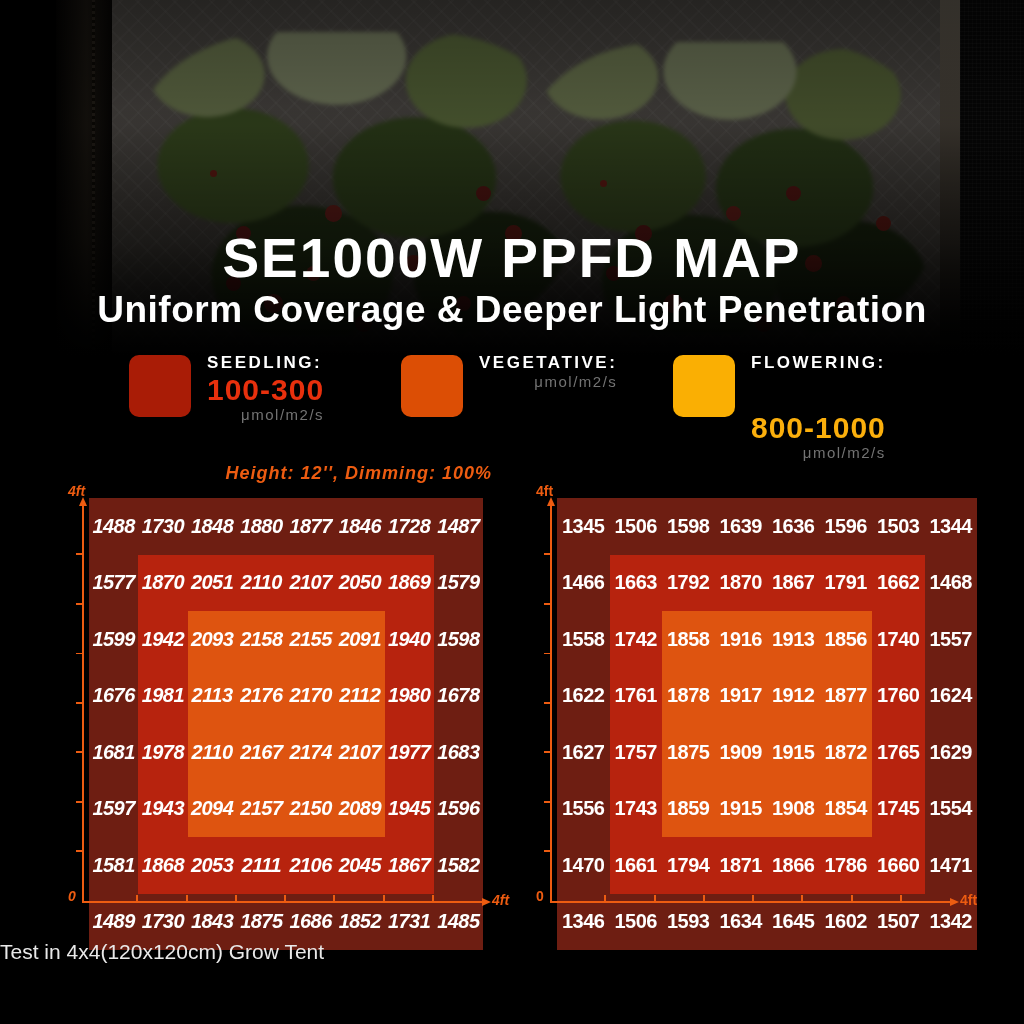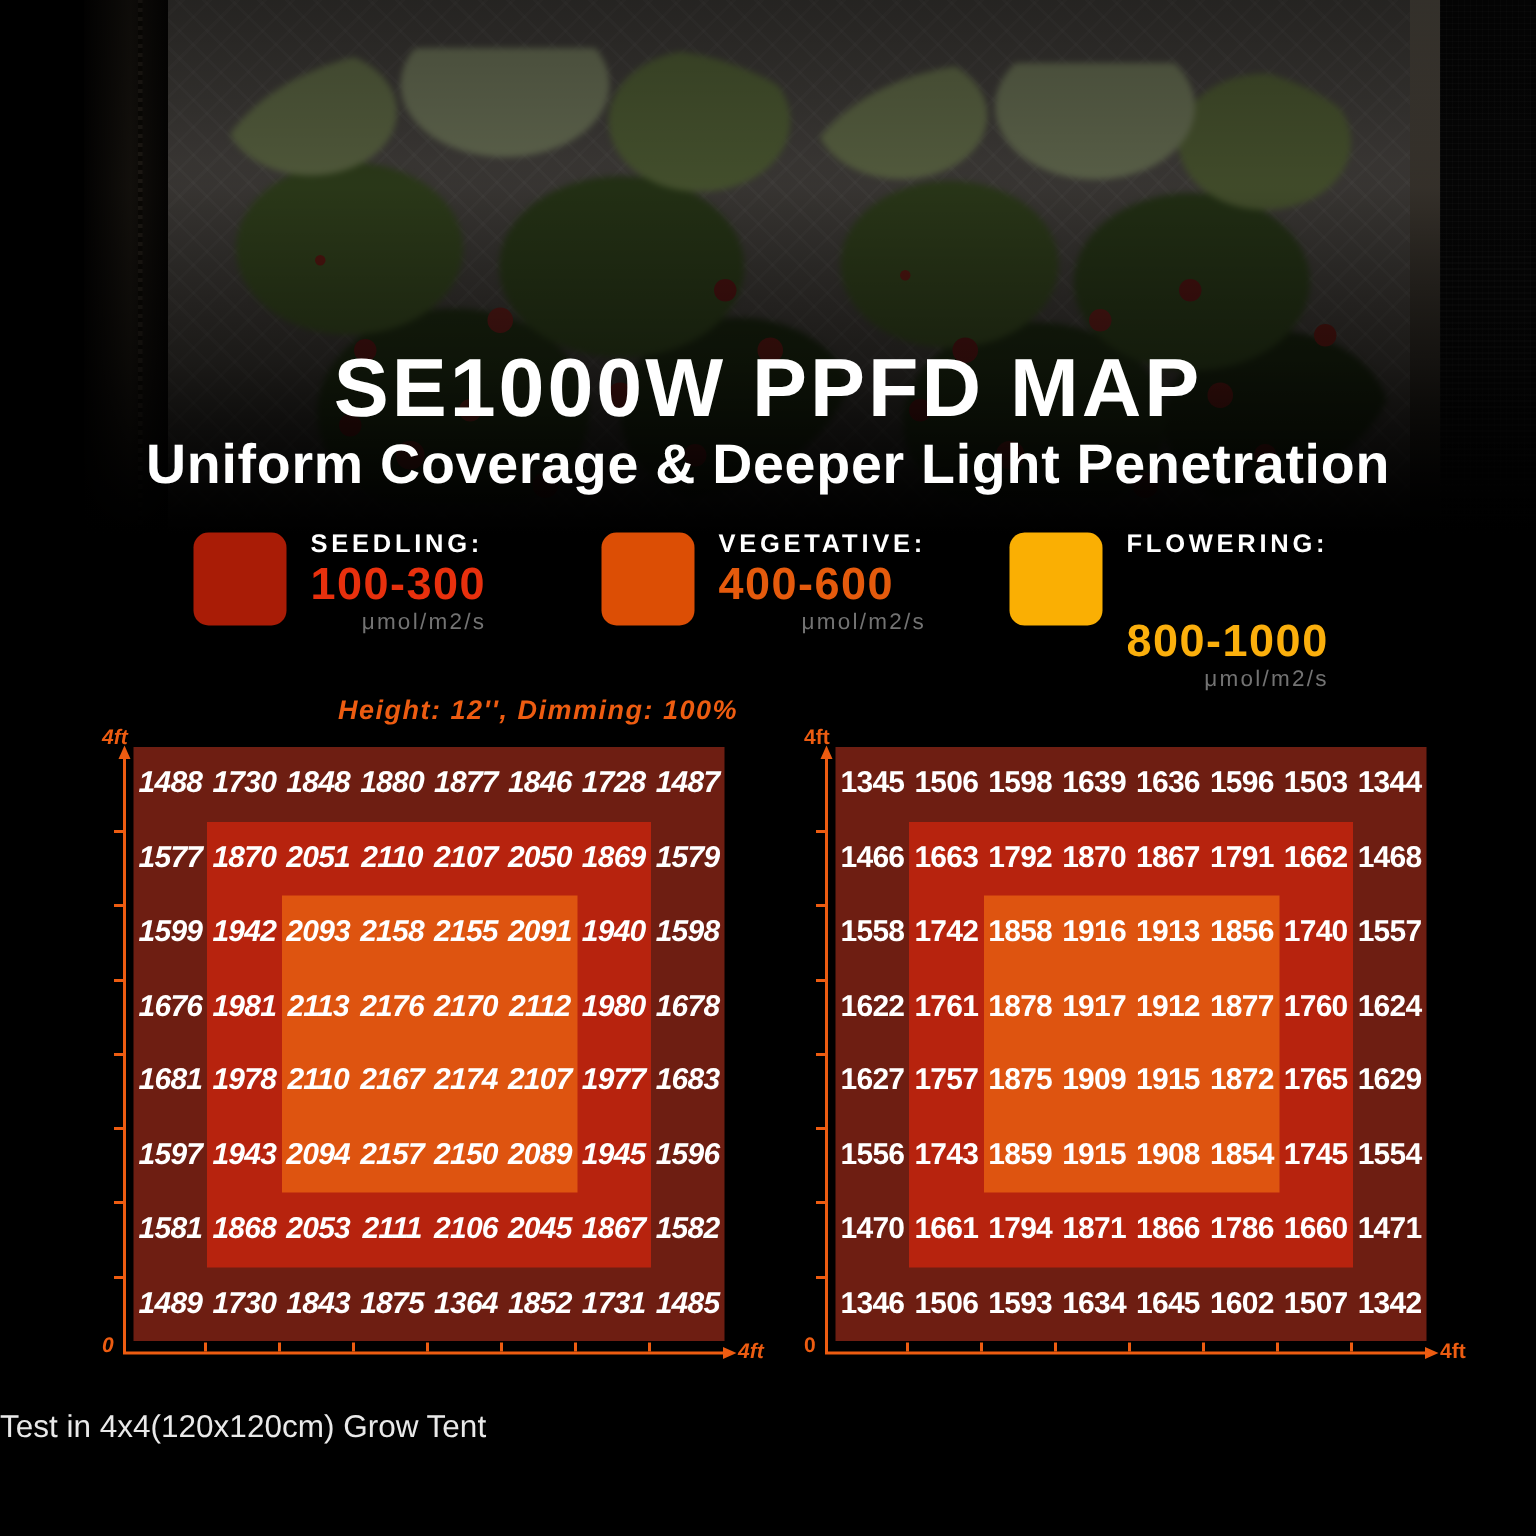--- a/index.html
+++ b/index.html
@@ -74,21 +74,21 @@
     border-right:4px solid transparent;border-bottom:9px solid var(--axis,#ED5C11);}
   .ticks-y{position:absolute;left:18px;top:44px;width:6px;height:393px;
     background:repeating-linear-gradient(to bottom,transparent 0 47.5px,var(--axis,#ED5C11) 47.5px 49.5px);}
   .xaxis{position:absolute;left:24px;top:439px;width:400px;height:2px;background:var(--axis,#ED5C11);}
   .xaxis::after{content:"";position:absolute;right:-9px;top:-3px;border-top:4px solid transparent;
     border-bottom:4px solid transparent;border-left:9px solid var(--axis,#ED5C11);}
   .ticks-x{position:absolute;left:31px;top:433px;width:391px;height:6px;
     background:repeating-linear-gradient(to right,transparent 0 47.3px,var(--axis,#ED5C11) 47.3px 49.3px);}
   .origin{position:absolute;left:10px;top:426px;color:var(--axis,#ED5C11);font-size:14px;font-weight:700;}
   .xlab{position:absolute;left:434px;top:430px;color:var(--axis,#ED5C11);font-size:14px;font-weight:700;}
-  .plot{position:absolute;left:31px;top:36px;width:394px;height:396px;}
+  .plot{position:absolute;left:31px;top:36px;width:394px;height:452px;}
   .layer-mid{position:absolute;inset:12.5%;}
   .layer-inner{position:absolute;inset:25%;}
   .cells{position:absolute;inset:0;display:grid;
     grid-template-rows:repeat(8,1fr);grid-template-columns:repeat(8,1fr);place-items:center;}
   .cell{color:#fff;font-size:20px;font-weight:700;letter-spacing:-.5px;z-index:1;}
   
   .caption{position:absolute;top:940px;left:0;width:1024px;text-align:left;color:#e9e9e9;font-size:21px;}
 </style>
 </head>
 <body>
@@ -114,21 +114,20 @@
     <span>
       <div class="leg-name">SEEDLING:</div>
       <div class="leg-range" style="color: rgb(232, 48, 13);">100-300</div>
       <div class="leg-unit">μmol/m2/s</div>
     </span>
   </div>
   <div class="legend-item">
     <span class="swatch" style="background: rgb(220, 78, 5);"></span>
     <span>
       <div class="leg-name">VEGETATIVE:</div>
-      <div class="leg-range" style="color: rgb(229, 90, 12);">400-600</div>
       <div class="leg-unit">μmol/m2/s</div>
     </span>
   </div>
   <div class="legend-item">
     <span class="swatch" style="background: rgb(250, 175, 3);"></span>
     <span>
       <div class="leg-name">FLOWERING:</div>
       <div class="leg-range" style="color: rgb(251, 175, 12); margin-top: 38px;">800-1000</div>
       <div class="leg-unit">μmol/m2/s</div>
     </span>
@@ -197,37 +196,37 @@
         <span class="cell">2053</span>
         <span class="cell">2111</span>
         <span class="cell">2106</span>
         <span class="cell">2045</span>
         <span class="cell">1867</span>
         <span class="cell">1582</span>
         <span class="cell">1489</span>
         <span class="cell">1730</span>
         <span class="cell">1843</span>
         <span class="cell">1875</span>
-        <span class="cell">1364</span>
+        <span class="cell">1686</span>
         <span class="cell">1852</span>
         <span class="cell">1731</span>
         <span class="cell">1485</span>
       </div>
   </div>
   <div class="ticks-x"></div>
   <div class="xaxis"></div>
   <div class="origin">0</div>
   <div class="xlab">4ft</div>
 </div>
 
 <div class="map map-2">
   <div class="ylab">4ft</div>
   <div class="yaxis"></div>
   <div class="ticks-y"></div>
-  <div class="plot" style="background: rgb(110, 30, 18);">
+  <div class="plot" style="background: rgb(110, 30, 18); padding-left: 26px;">
     <div class="layer-mid" style="background: rgb(183, 35, 14);"></div>
     <div class="layer-inner" style="background: rgb(222, 84, 16);"></div>
     <div class="cells">
         <span class="cell">1345</span>
         <span class="cell">1506</span>
         <span class="cell">1598</span>
         <span class="cell">1639</span>
         <span class="cell">1636</span>
         <span class="cell">1596</span>
         <span class="cell">1503</span>

